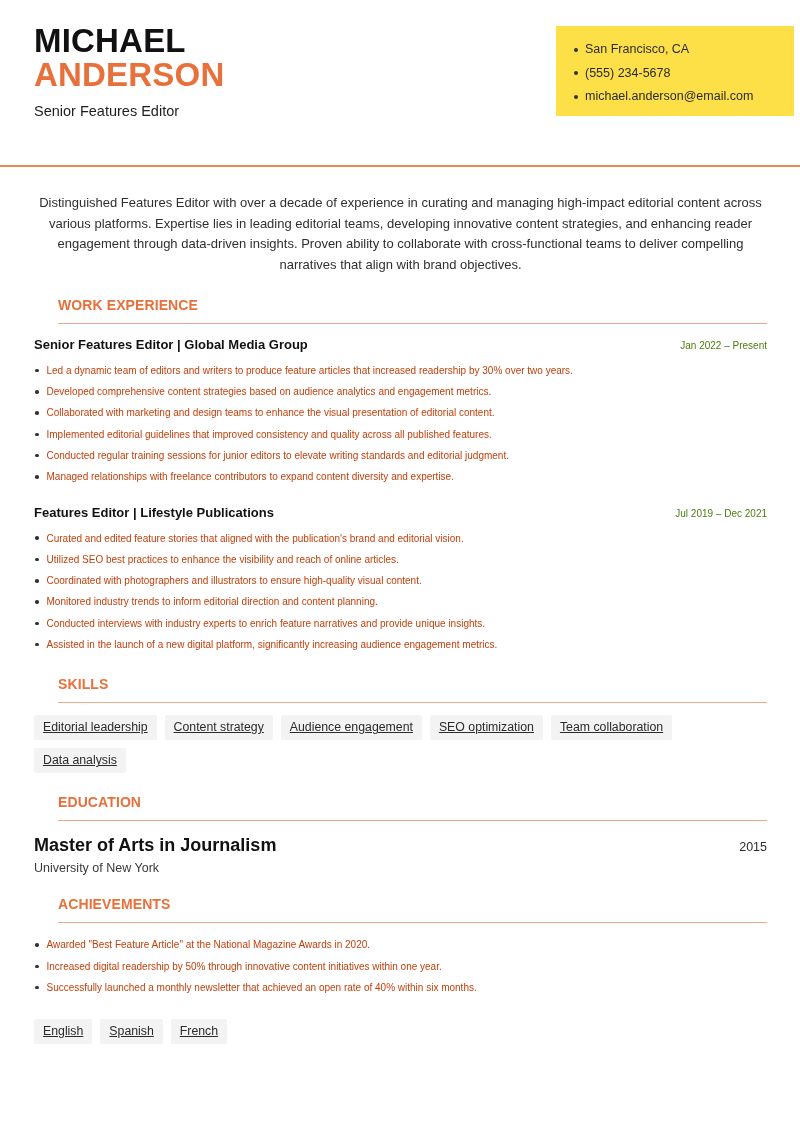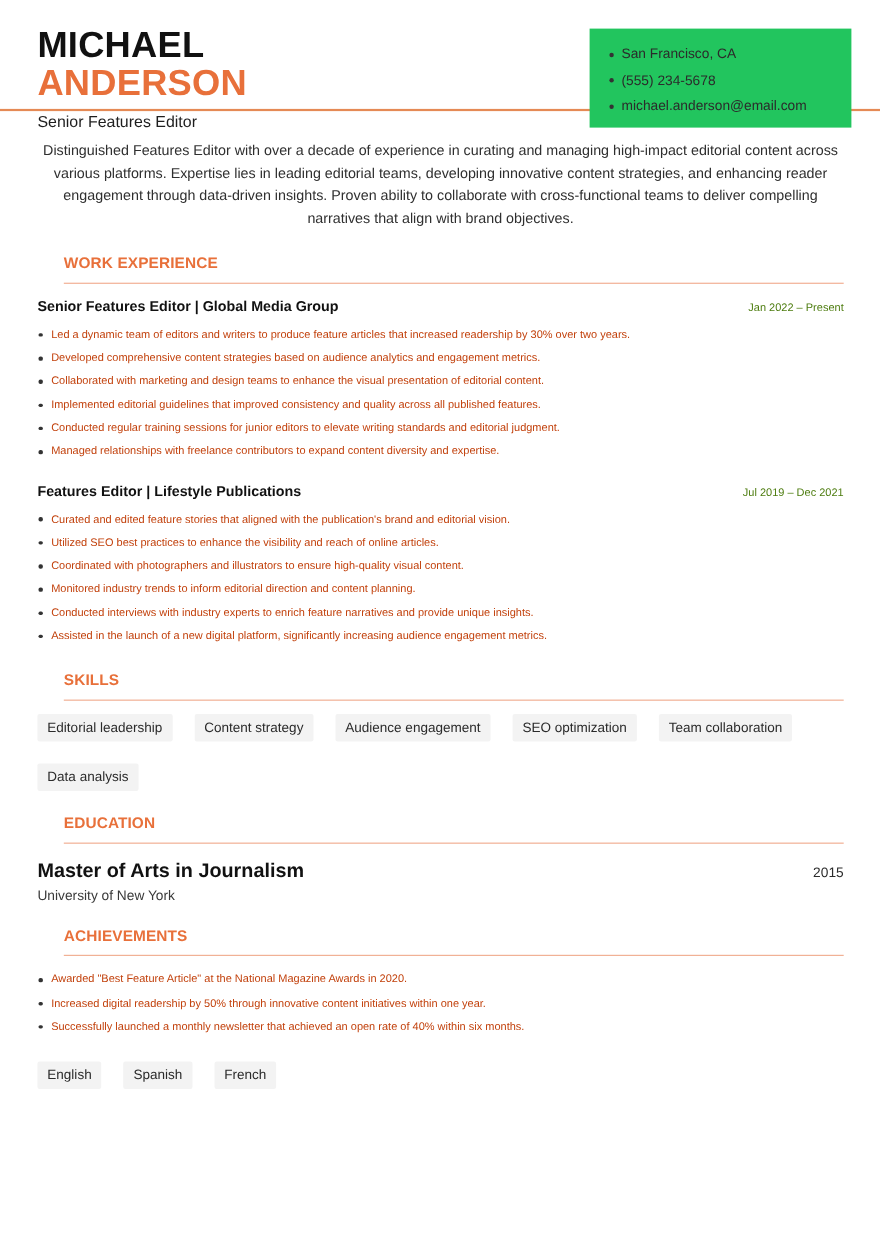--- a/index.html
+++ b/index.html
@@ -5,21 +5,21 @@
     * { box-sizing: border-box; margin: 0; padding: 0; }
     html, body { width: 800px; height: 1130px; background: #ffffff; }
     body {
       font-family: "Liberation Sans", "DejaVu Sans", sans-serif;
       color: #2b2b2b;
       position: relative;
       overflow: hidden;
     }
     .header {
       position: relative;
-      height: 101px;
+      height: 167px;
       border-bottom: 2px solid #E58A55;
     }
     .name-block {
       position: absolute;
       left: 34px;
       top: 24px;
     }
     .first-name {
       font-size: 33px;
       font-weight: bold;
@@ -34,25 +34,25 @@
       line-height: 34px;
       letter-spacing: 0.2px;
     }
     .job-title {
       margin-top: 11px;
       font-size: 14.5px;
       color: #1e1e1e;
     }
     .contact-box {
       position: absolute;
-      left: 536px;
+      left: 556px;
       top: 26px;
       width: 238px;
       height: 90px;
-      background: #22c55e;
+      background: #fde047;
       padding: 12px 0 0 18px;
     }
     .contact-item {
       font-size: 12.5px;
       color: #2b2b2b;
       line-height: 23.5px;
       display: flex;
       align-items: center;
     }
     .bullet {
@@ -106,22 +106,23 @@
       font-size: 10px;
       line-height: 21.3px;
       color: #c2410c;
       display: flex;
       align-items: center;
     }
     ul.bullets li .bullet { margin-left: 1px; margin-right: 8px; width: 3.5px; height: 3.5px; }
     .tags {
       display: flex;
       flex-wrap: wrap;
-      gap: 20px;
+      gap: 8px;
       margin-top: 12px;
+      text-decoration: underline;
     }
     .tag {
       background: #F3F3F3;
       font-size: 12.3px;
       color: #2b2b2b;
       padding: 0 9px;
       height: 25px;
       line-height: 25px;
       border-radius: 2px;
     }

